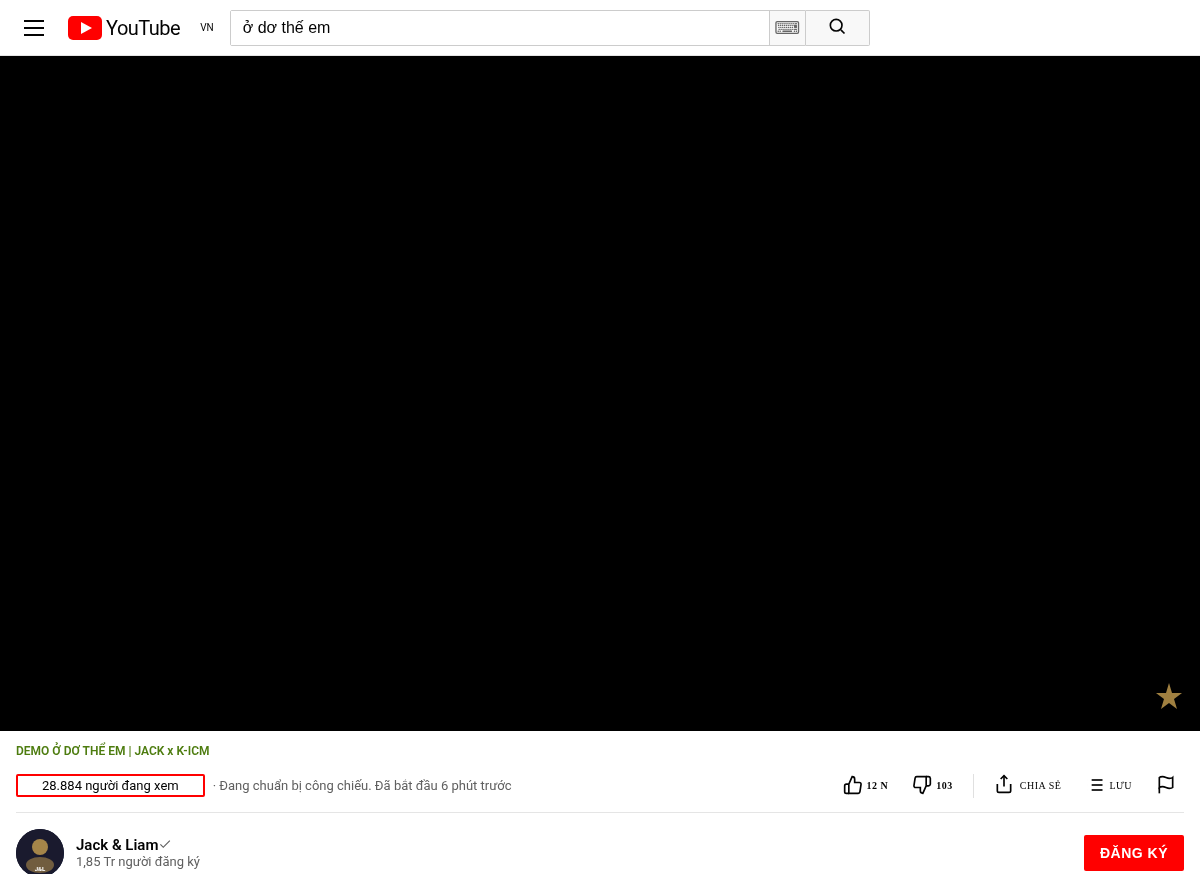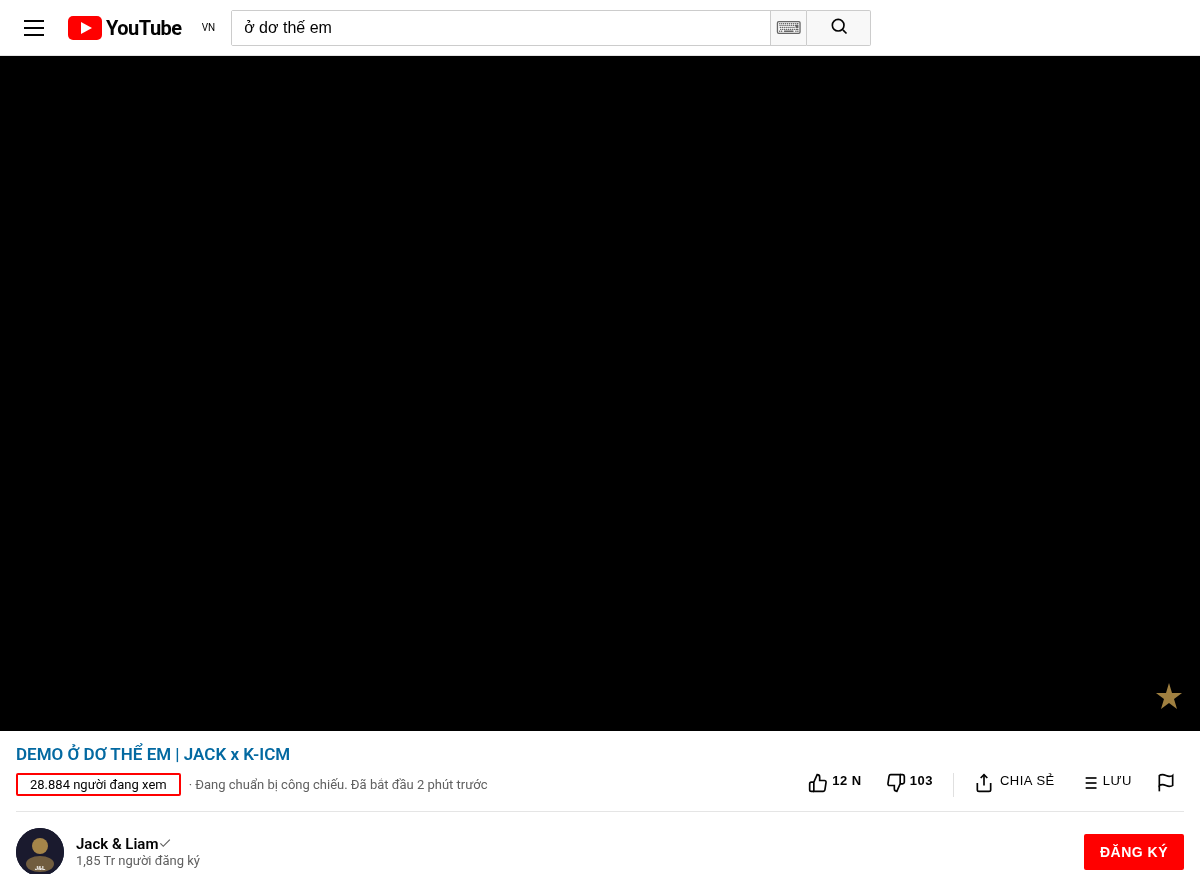--- a/index.html
+++ b/index.html
@@ -42,21 +42,21 @@
       align-items: center;
       gap: 4px;
       text-decoration: none;
     }
     .yt-icon {
       display: flex;
       align-items: center;
     }
     .yt-logo-text {
       font-size: 20px;
-      font-weight: 700;
+      font-weight: 400;
       color: #030303;
       letter-spacing: -0.5px;
     }
     .yt-vn {
       font-size: 10px;
       color: #030303;
       vertical-align: super;
       margin-left: 16px;
     }
 
@@ -139,68 +139,71 @@
       right: 16px;
       color: rgba(200,160,80,0.8);
       font-size: 18px;
     }
 
     
     .video-info {
       padding: 12px 16px 0 16px;
     }
     .video-title {
-      font-size: 17px;
+      font-size: 12px;
       font-weight: 600;
-      color: #0369a1;
+      color: #4d7c0f;
+      margin-bottom: 8px;
       line-height: 1.4;
     }
     .video-meta-row {
       display: flex;
       align-items: center;
       justify-content: space-between;
       padding-bottom: 8px;
       border-bottom: 1px solid #e5e5e5;
     }
     .video-stats {
       display: flex;
       align-items: center;
       gap: 8px;
       flex-wrap: wrap;
     }
     .viewers-box {
       border: 2px solid #ff0000;
-      padding: 2px 12px;
+      padding: 2px 24px;
       border-radius: 2px;
       font-size: 13px;
       color: #030303;
     }
     .preparing-text {
       font-size: 13px;
       color: #606060;
     }
 
     
     .action-buttons {
       display: flex;
       align-items: center;
       gap: 8px;
     }
     .action-btn {
       display: flex;
+      align-items: center;
       gap: 4px;
       background: none;
       border: none;
       cursor: pointer;
       color: #030303;
-      font-size: 13px;
+      font-size: 10px;
       font-weight: 500;
       padding: 6px 8px;
       text-transform: uppercase;
       letter-spacing: 0.5px;
+      font-family: Liberation Serif, serif;
     }
     .action-divider {
       width: 1px;
       height: 24px;
       background: #e0e0e0;
       margin: 0 4px;
     }
     .like-count { font-weight: 700; }
     .dislike-count { font-weight: 700; }
 
@@ -329,21 +332,21 @@
   </div>
 
   <div class="video-info">
     <div class="video-title">DEMO Ở DƠ THỂ EM | JACK x K-ICM</div>
 
     <div class="video-meta-row">
       <div class="video-stats">
         <div class="viewers-box">
           <span>28.884 người đang xem</span>
         </div>
-        <span class="preparing-text">· Đang chuẩn bị công chiếu. Đã bắt đầu 2 phút trước</span>
+        <span class="preparing-text">· Đang chuẩn bị công chiếu. Đã bắt đầu 6 phút trước</span>
       </div>
 
       <div class="action-buttons">
 
         <button class="action-btn">
           <span>
             <svg width="20" height="20" viewBox="0 0 24 24" fill="none" stroke="#030303" stroke-width="2">
               <path d="M14 9V5a3 3 0 0 0-3-3l-4 9v11h11.28a2 2 0 0 0 2-1.7l1.38-9a2 2 0 0 0-2-2.3z"></path>
               <path d="M7 22H4a2 2 0 0 1-2-2v-7a2 2 0 0 1 2-2h3"></path>
             </svg>

